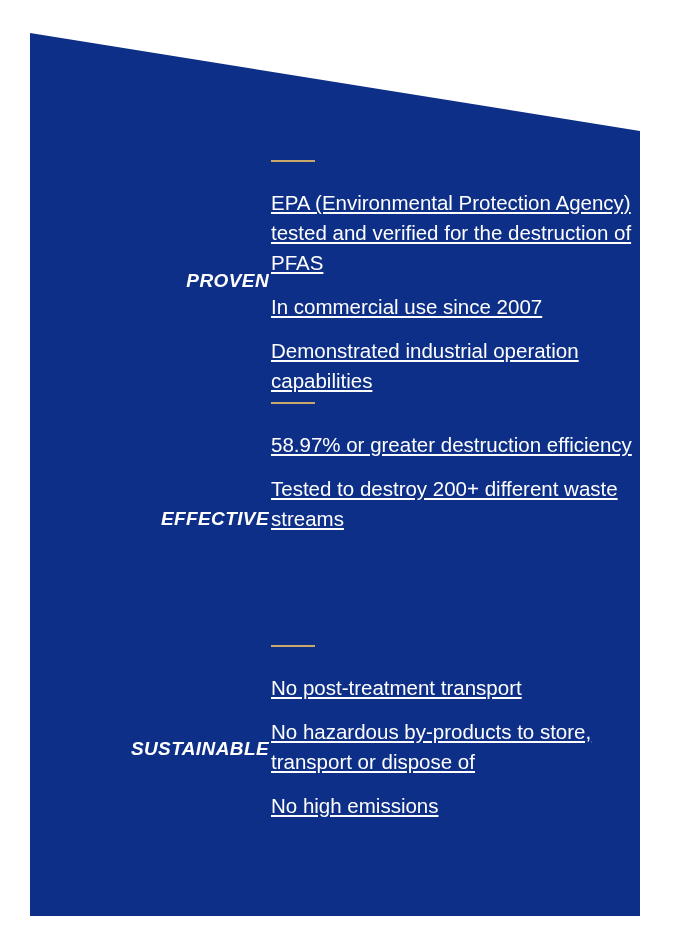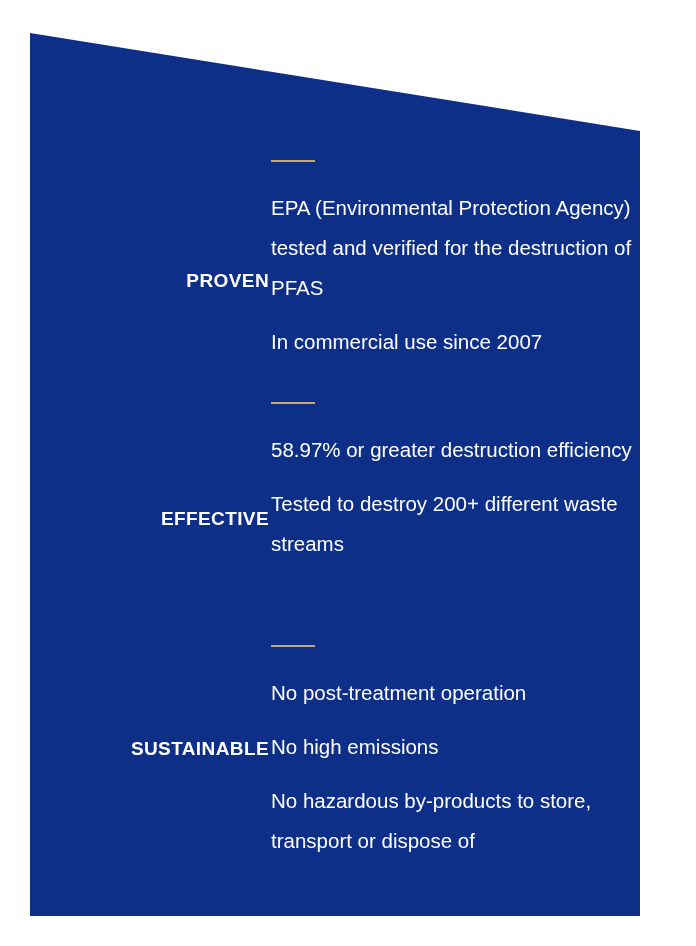--- a/index.html
+++ b/index.html
@@ -53,68 +53,71 @@
   }
   .group-label {
     position: absolute;
     right: 427px; 
     color: #ffffff;
     font-size: 19px;
     font-weight: bold;
     letter-spacing: 0.4px;
     text-align: right;
     white-space: nowrap;
+    font-style: italic;
   }
   .items {
     position: absolute;
     left: 271px;
     top: 0;
     width: 400px;
   }
   .item {
     color: #ffffff;
     font-size: 20.5px;
-    line-height: 40px;
+    line-height: 30px;
     margin-bottom: 14px;
     font-weight: 400;
+    text-decoration: underline;
   }
   .item:last-child {
     margin-bottom: 0;
   }
 </style>
 </head>
 <body>
 
 <div id="stage">
   <div id="panel"></div>
 
   <div id="content">
 
     <div class="group" style="top:160px;">
       <div class="rule" style="top:0px;"></div>
       <div class="group-label" style="top:110px;">PROVEN</div>
       <div class="items" style="top:28px;">
         <div class="item">EPA (Environmental Protection Agency) tested and verified for the destruction of PFAS</div>
         <div class="item">In commercial use since 2007</div>
+        <div class="item">Demonstrated industrial operation capabilities</div>
       </div>
     </div>
 
     <div class="group" style="top:402px;">
       <div class="rule" style="top:0px;"></div>
       <div class="group-label" style="top:106px;">EFFECTIVE</div>
       <div class="items" style="top:28px;">
         <div class="item">58.97% or greater destruction efficiency</div>
         <div class="item">Tested to destroy 200+ different waste streams</div>
       </div>
     </div>
 
     <div class="group" style="top:645px;">
       <div class="rule" style="top:0px;"></div>
       <div class="group-label" style="top:93px;">SUSTAINABLE</div>
       <div class="items" style="top:28px;">
-        <div class="item">No post-treatment operation</div>
+        <div class="item">No post-treatment transport</div>
+        <div class="item">No hazardous by-products to store, transport or dispose of</div>
         <div class="item">No high emissions</div>
-        <div class="item">No hazardous by-products to store, transport or dispose of</div>
       </div>
     </div>
 
   </div>
 </div>
 
 </body></html>

